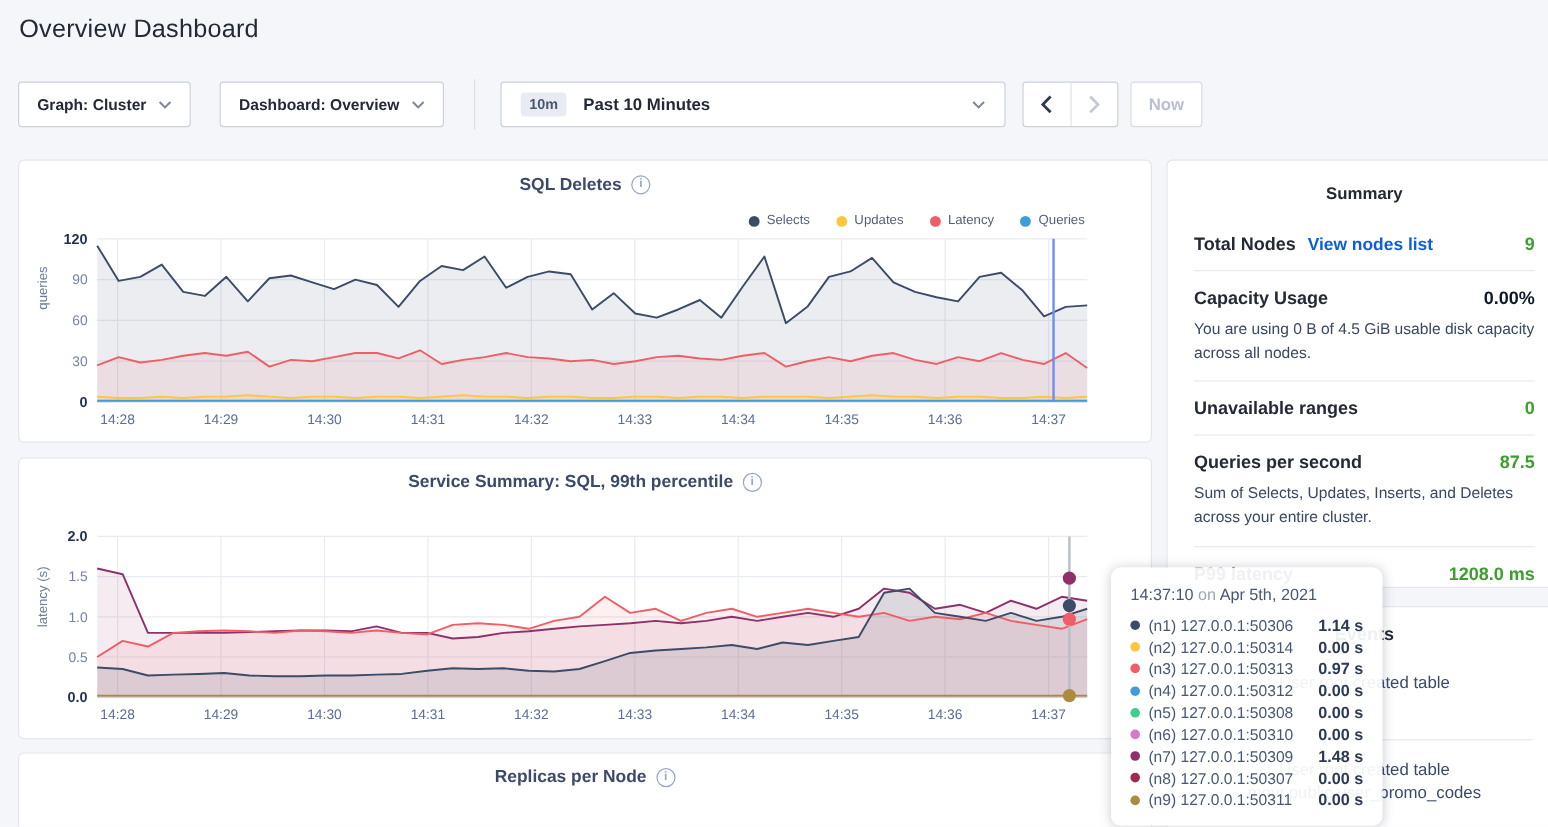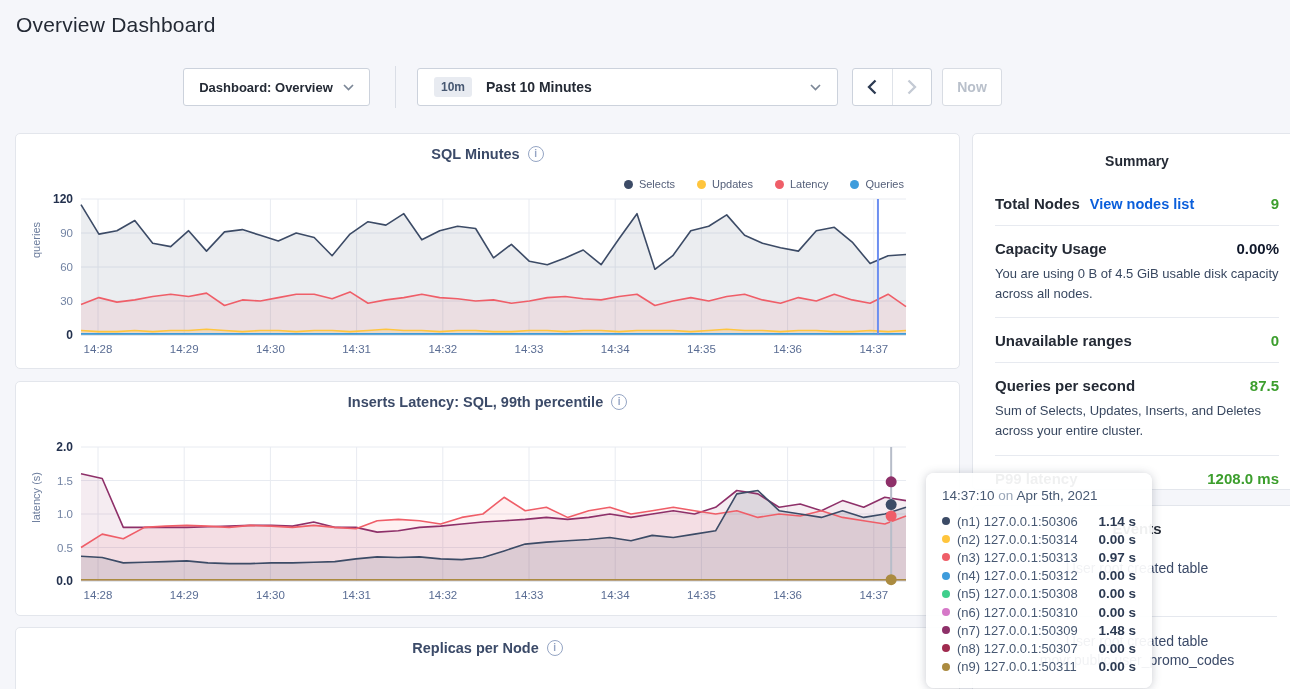--- a/index.html
+++ b/index.html
@@ -75,20 +75,26 @@
   .tt-label { font-size:13px; color:#475872; }
   .tt-value { margin-left:auto; font-size:13.5px; font-weight:bold; color:#2c3a52; }
 </style>
 </head>
 <body>
 
 <div class="page">
 
   <h1 class="page-title">Overview Dashboard</h1>
 
+  <button class="dd" id="graph-dd">
+    <span>Graph: Cluster</span>
+    <svg class="chev" width="11" height="7" viewBox="0 0 11 7">
+        <polyline points="1,1 5.5,5.5 10,1" fill="none" stroke="#7c8797" stroke-width="1.7"></polyline>
+      </svg>
+  </button>
   <button class="dd" id="dash-dd">
     <span>Dashboard: Overview</span>
     <svg class="chev" width="11" height="7" viewBox="0 0 11 7">
         <polyline points="1,1 5.5,5.5 10,1" fill="none" stroke="#7c8797" stroke-width="1.7"></polyline>
       </svg>
   </button>
   <div class="toolbar-divider"></div>
   <div class="timesel">
     <span class="time-badge">10m</span>
     <span class="time-label">Past 10 Minutes</span>
@@ -105,21 +111,21 @@
     <button class="btn-half">
       <svg width="10" height="16" viewBox="0 0 10 16">
           <polyline points="1.5,1.5 8,8 1.5,14.5" fill="none" stroke="#c4cad4" stroke-width="2.3"></polyline>
         </svg>
     </button>
   </div>
   <button class="now-btn">Now</button>
 
   <section class="panel" id="sql-panel">
     <div class="chart-title-row">
-      <span class="chart-title">SQL Minutes</span>
+      <span class="chart-title">SQL Deletes</span>
       <span class="info-icon">i</span>
     </div>
     <div class="legend" id="sql-legend">
         <div class="legend-item">
           <span class="legend-dot" style="background: rgb(60, 75, 102);"></span>
           <span>Selects</span>
         </div>
         <div class="legend-item">
           <span class="legend-dot" style="background: rgb(255, 197, 61);"></span>
           <span>Updates</span>
@@ -171,21 +177,21 @@
         <polyline points="65.0,10.7 82.9,40.1 100.9,36.7 118.8,26.5 136.7,49.2 154.7,52.6 172.6,36.7 190.5,57.1 208.5,37.9 226.4,35.6 244.3,41.3 262.3,46.9 280.2,39.0 298.2,43.5 316.1,61.7 334.0,40.1 352.0,27.7 369.9,31.1 387.8,19.7 405.8,45.8 423.7,36.7 441.6,32.2 459.6,34.5 477.5,63.9 495.4,50.3 513.4,67.3 531.3,70.7 549.2,63.9 567.2,56.0 585.1,70.7 603.0,44.7 621.0,19.7 638.9,75.3 656.8,61.7 674.8,36.7 692.7,32.2 710.7,20.9 728.6,41.3 746.5,49.2 764.5,53.7 782.4,57.1 800.3,36.7 818.3,33.3 836.2,48.1 854.1,69.6 872.1,61.7 890.0,60.5" fill="none" stroke="#3c4b66" stroke-width="1.6" stroke-linejoin="round"></polyline>
         <polyline points="65.0,136.5 82.9,137.6 100.9,137.6 118.8,136.5 136.7,137.6 154.7,136.5 172.6,136.5 190.5,135.3 208.5,136.5 226.4,137.6 244.3,136.5 262.3,136.5 280.2,137.6 298.2,136.5 316.1,136.5 334.0,137.6 352.0,136.5 369.9,135.3 387.8,136.5 405.8,136.5 423.7,137.6 441.6,136.5 459.6,136.5 477.5,137.6 495.4,137.6 513.4,136.5 531.3,136.5 549.2,137.6 567.2,136.5 585.1,136.5 603.0,137.6 621.0,136.5 638.9,136.5 656.8,136.5 674.8,137.6 692.7,136.5 710.7,135.3 728.6,136.5 746.5,136.5 764.5,137.6 782.4,136.5 800.3,136.5 818.3,137.6 836.2,137.6 854.1,136.5 872.1,137.6 890.0,136.5" fill="none" stroke="#ffc53d" stroke-width="1.6" stroke-linejoin="round"></polyline>
         <polyline points="65.0,110.4 82.9,103.6 100.9,108.1 118.8,105.9 136.7,102.5 154.7,100.2 172.6,102.5 190.5,99.1 208.5,111.5 226.4,105.9 244.3,107.0 262.3,103.6 280.2,100.2 298.2,100.2 316.1,104.7 334.0,97.9 352.0,109.3 369.9,105.9 387.8,103.6 405.8,100.2 423.7,103.6 441.6,104.7 459.6,107.0 477.5,105.9 495.4,109.3 513.4,107.0 531.3,103.6 549.2,102.5 567.2,104.7 585.1,105.9 603.0,102.5 621.0,100.2 638.9,111.5 656.8,107.0 674.8,103.6 692.7,107.0 710.7,102.5 728.6,100.2 746.5,105.9 764.5,109.3 782.4,103.6 800.3,107.0 818.3,100.2 836.2,105.9 854.1,109.3 872.1,100.2 890.0,112.7" fill="none" stroke="#ef5e68" stroke-width="1.6" stroke-linejoin="round"></polyline>
         <polyline points="65.0,139.9 82.9,139.9 100.9,139.9 118.8,139.9 136.7,139.9 154.7,139.9 172.6,139.9 190.5,139.9 208.5,139.9 226.4,139.9 244.3,139.9 262.3,139.9 280.2,139.9 298.2,139.9 316.1,139.9 334.0,139.9 352.0,139.9 369.9,139.9 387.8,139.9 405.8,139.9 423.7,139.9 441.6,139.9 459.6,139.9 477.5,139.9 495.4,139.9 513.4,139.9 531.3,139.9 549.2,139.9 567.2,139.9 585.1,139.9 603.0,139.9 621.0,139.9 638.9,139.9 656.8,139.9 674.8,139.9 692.7,139.9 710.7,139.9 728.6,139.9 746.5,139.9 764.5,139.9 782.4,139.9 800.3,139.9 818.3,139.9 836.2,139.9 854.1,139.9 872.1,139.9 890.0,139.9" fill="none" stroke="#3e9cdc" stroke-width="1.6" stroke-linejoin="round"></polyline>
         <line x1="861.9499999999999" y1="5" x2="861.9499999999999" y2="141" stroke="#6d8ff0" stroke-width="2"></line>
       </svg>
   </section>
 
   <section class="panel" id="latency-panel">
     <div class="chart-title-row">
-      <span class="chart-title">Inserts Latency: SQL, 99th percentile</span>
+      <span class="chart-title">Service Summary: SQL, 99th percentile</span>
       <span class="info-icon">i</span>
     </div>
     <div class="ylabel">latency (s)</div>
     <svg class="chart-svg" id="latency-chart" viewBox="0 0 945 168">
         <line x1="82" y1="5" x2="82" y2="139" stroke="#e8ebf1" stroke-width="1"></line>
         <text x="82" y="157" text-anchor="middle" fill="#5a6d94" font-size="11.5" font-family="Liberation Sans, sans-serif">14:28</text>
         <line x1="168.2" y1="5" x2="168.2" y2="139" stroke="#e8ebf1" stroke-width="1"></line>
         <text x="168.2" y="157" text-anchor="middle" fill="#5a6d94" font-size="11.5" font-family="Liberation Sans, sans-serif">14:29</text>
         <line x1="254.4" y1="5" x2="254.4" y2="139" stroke="#e8ebf1" stroke-width="1"></line>
         <text x="254.4" y="157" text-anchor="middle" fill="#5a6d94" font-size="11.5" font-family="Liberation Sans, sans-serif">14:30</text>

